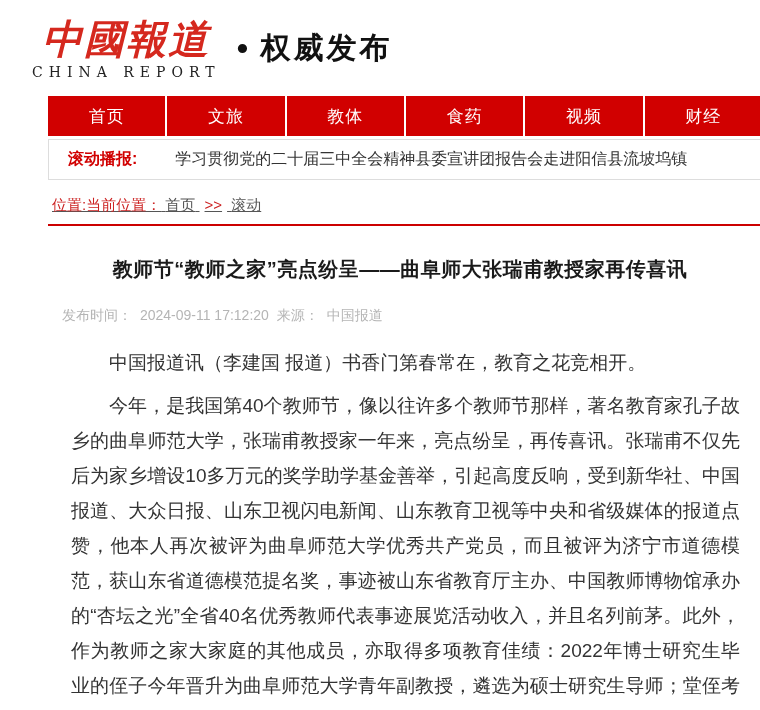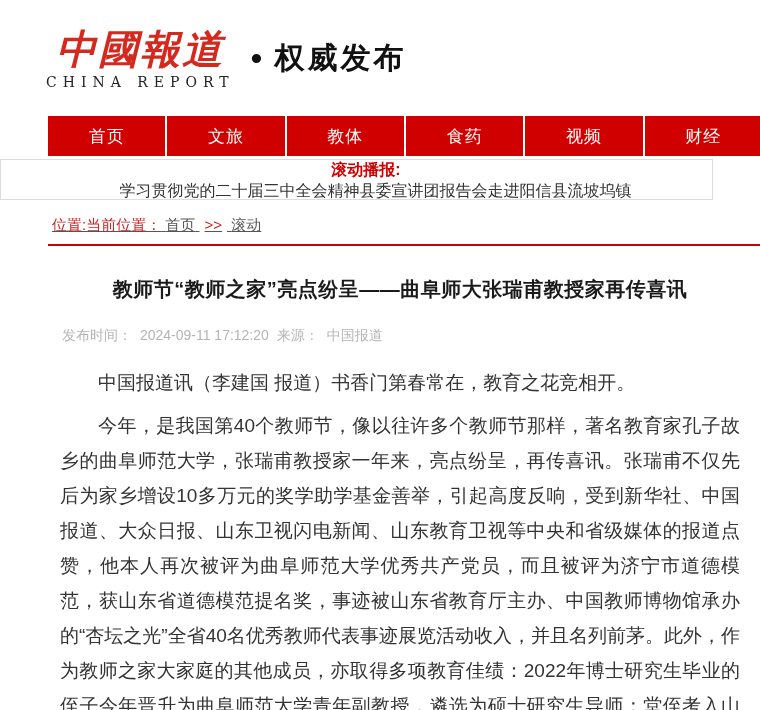--- a/index.html
+++ b/index.html
@@ -5,24 +5,24 @@
   * { margin: 0; padding: 0; box-sizing: border-box; }
   html, body { background: #ffffff; }
   body {
     width: 760px; height: 710px;
     overflow: hidden;
     font-family: "Liberation Sans", "DejaVu Sans", sans-serif;
   }
 
   
   .header {
-    height: 116px;
+    height: 96px;
     display: flex;
     align-items: center;
-    padding-left: 46px;
+    padding-left: 32px;
   }
   .logo { display: inline-block; text-align: center; cursor: pointer; }
   .logo-cn {
     font-family: "DejaVu Serif", "Liberation Serif", serif;
     font-weight: bold;
     font-style: italic;
     font-size: 40px;
     line-height: 46px;
     color: #d5281e;
     letter-spacing: 2px;
@@ -69,27 +69,27 @@
     letter-spacing: 1px;
     border-right: 2px solid #ffffff;
     background: #d10000;
     cursor: pointer;
     white-space: nowrap;
   }
   .nav-item:last-child { border-right: none; }
 
   
   .ticker {
+    margin-left: 48px;
     margin-top: 3px;
     width: 713px;
     height: 41px;
     border: 1px solid #dddddd;
     display: flex;
     align-items: center;
-    flex-direction: column;
   }
   .ticker-label {
     color: #d10000;
     font-weight: bold;
     font-size: 16px;
     padding-left: 19px;
     white-space: nowrap;
   }
   .ticker-text {
     margin-left: 38px;
@@ -135,20 +135,21 @@
   }
   .article-meta span { margin: 0 2px; }
   .article-body { margin-top: 20px; }
   .article-body p {
     font-size: 19px;
     line-height: 35px;
     color: #333333;
     text-indent: 2em;
     margin-top: 8px;
     text-align: justify;
+    margin-left: 11px;
   }
 </style>
 </head>
 <body>
 
 <div class="header">
   <div class="logo">
     <div class="logo-cn">中國報道</div>
     <div class="logo-en">CHINA REPORT</div>
   </div>

